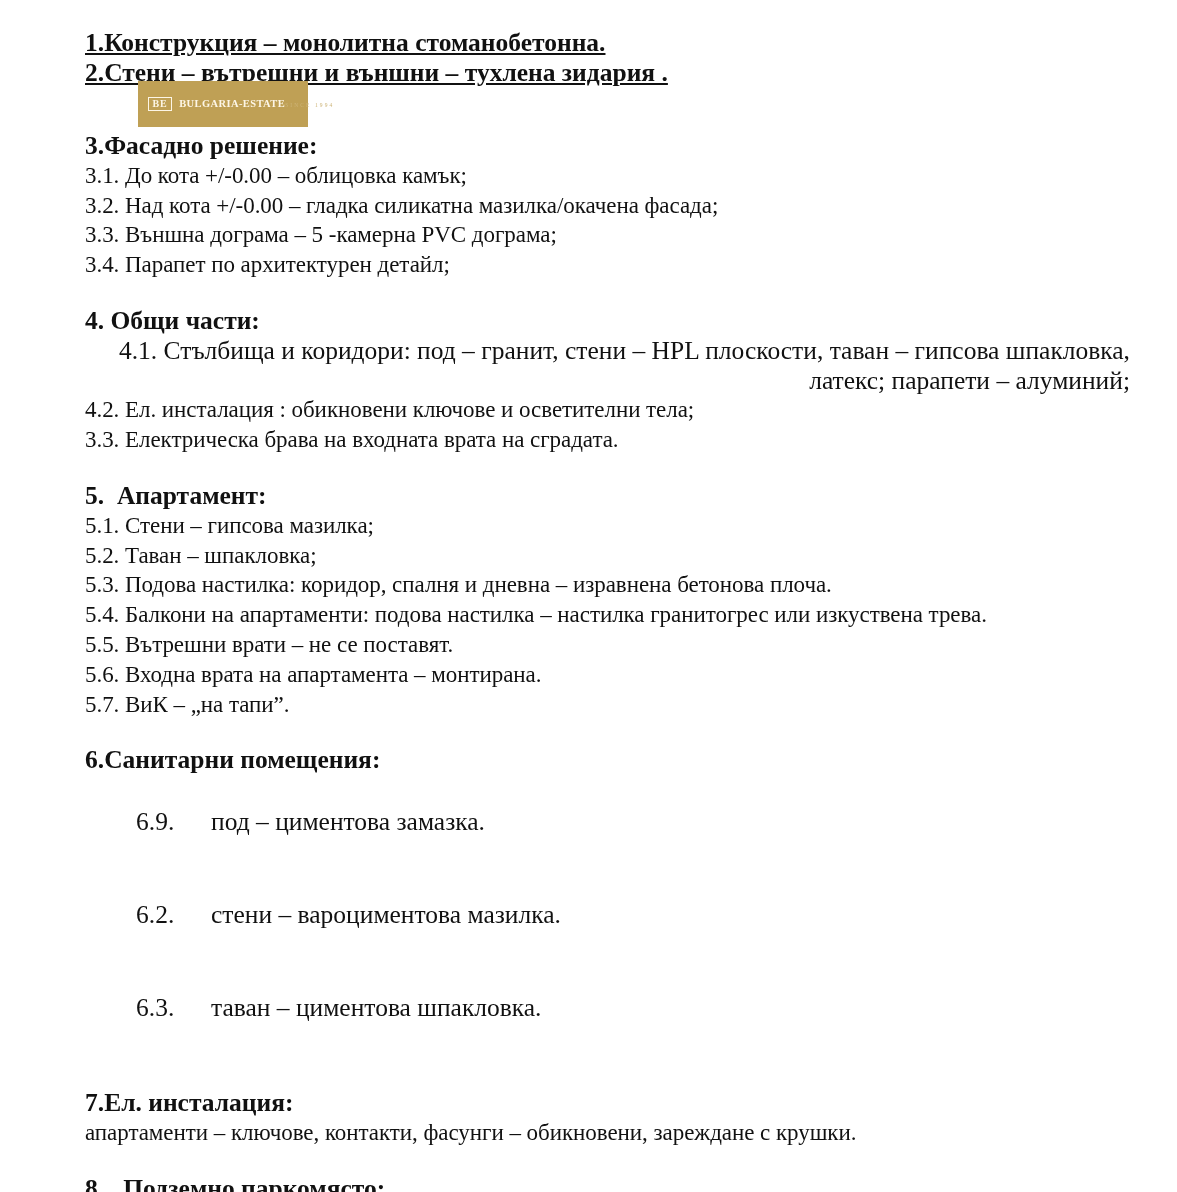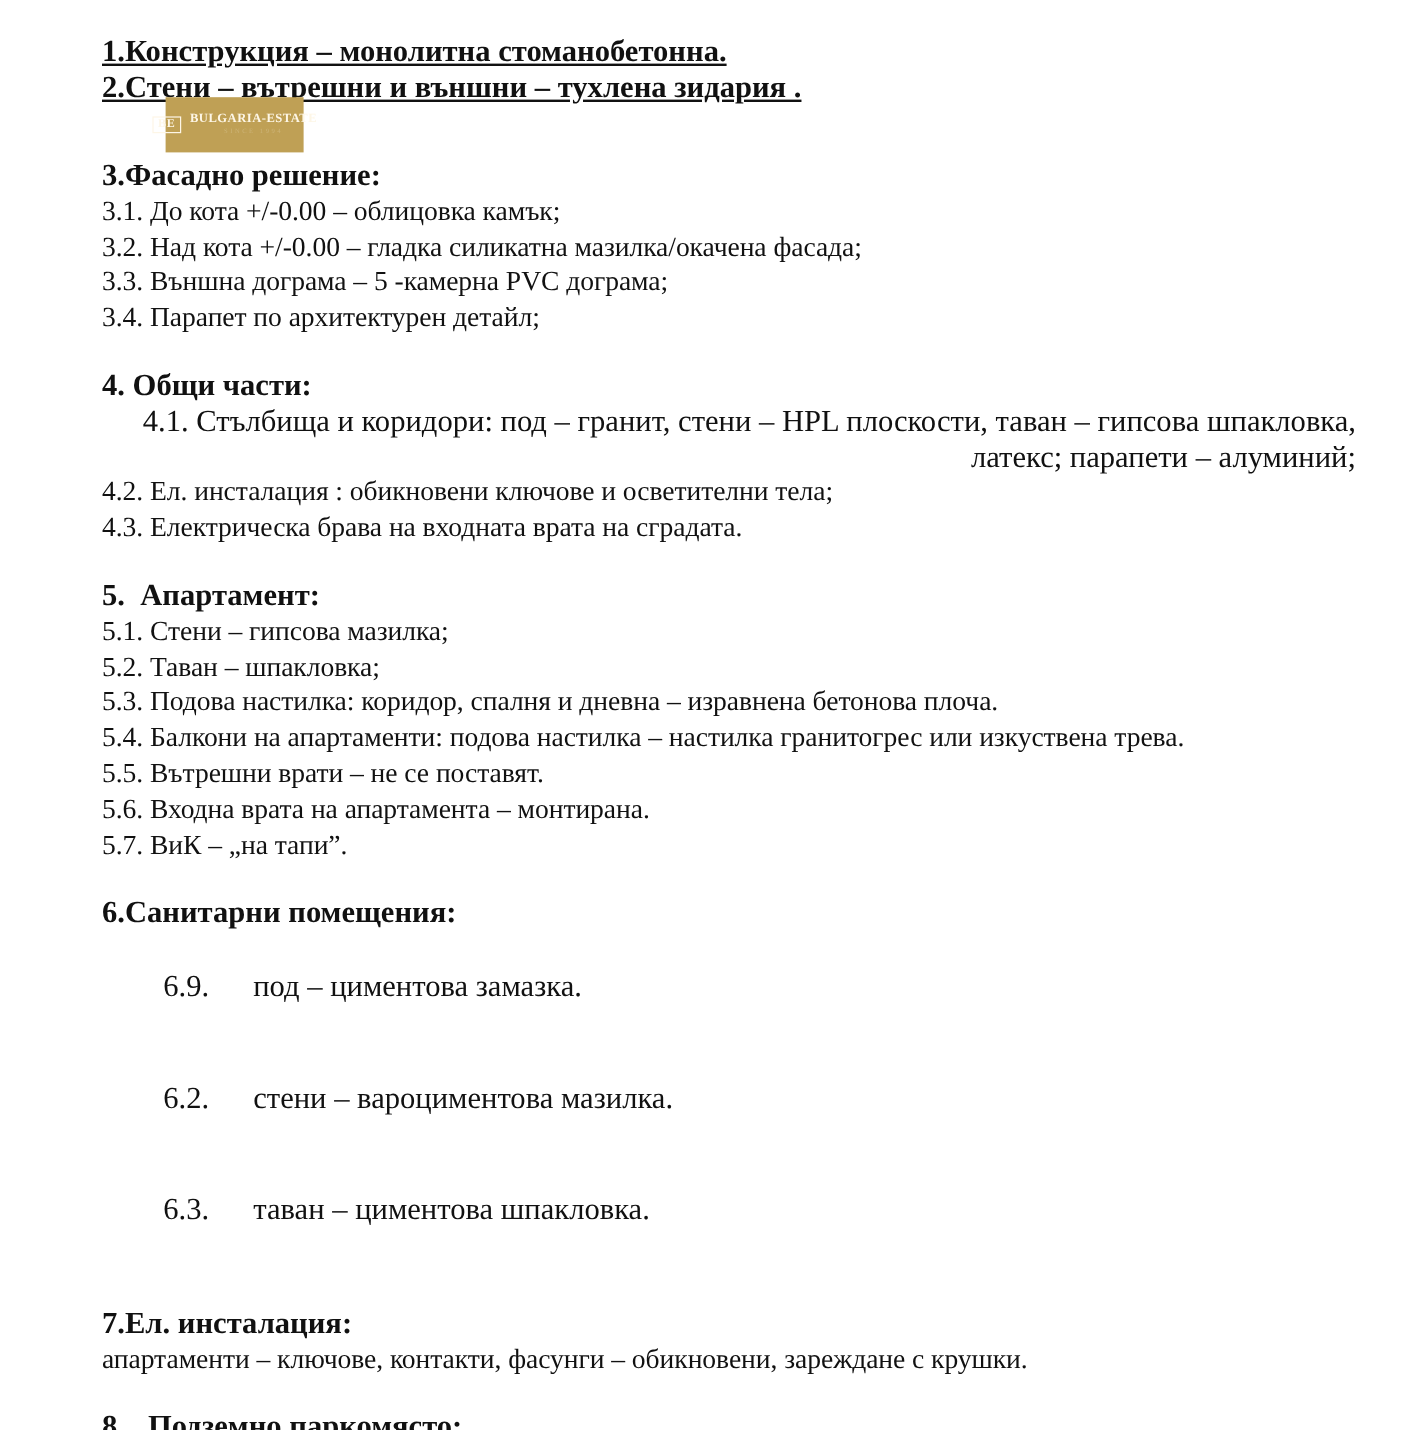--- a/index.html
+++ b/index.html
@@ -71,43 +71,44 @@
     line-height: 31px;
     white-space: pre;
   }
   .tabrow .num { display: inline-block; width: 75px; }
 
   
   .watermark {
     position: absolute;
     left: 138px;
     top: 81px;
-    width: 115px;
+    width: 134px;
     height: 46px;
     background: #bfa055;
     display: flex;
     align-items: center;
     justify-content: center;
     gap: 7px;
     pointer-events: none;
     user-select: none;
+    padding-left: 36px;
   }
   .wm-badge {
     border: 1.4px solid #fdf6e6;
     color: #fdf6e6;
     font-family: "Liberation Serif", serif;
     font-size: 10px;
     font-weight: bold;
     letter-spacing: 0.6px;
     padding: 1px 4px 1px 4px;
     line-height: 1;
   }
   .wm-text {
     display: flex;
-    flex-direction: column;
+    flex-direction: row;
     align-items: center;
     line-height: 1;
   }
   .wm-name {
     color: #fdf6e6;
     font-family: "Liberation Serif", serif;
     font-size: 10.5px;
     font-weight: bold;
     letter-spacing: 0.4px;
     white-space: nowrap;
@@ -142,21 +143,21 @@
       <div class="line">3.3. Външна дограма – 5 -камерна PVC дограма;</div>
       <div class="line">3.4. Парапет по архитектурен детайл;</div>
     </div>
 
     <div class="gap-md"></div>
 
     <div class="blk">
       <div class="heading">4. Общи части:</div>
       <div class="para">4.1. Стълбища и коридори: под – гранит, стени – HPL плоскости, таван –  гипсова шпакловка, латекс; парапети – алуминий;</div>
       <div class="line">4.2. Ел. инсталация : обикновени ключове и осветителни тела;</div>
-      <div class="line">4.3. Електрическа брава на входната врата на сградата.</div>
+      <div class="line">3.3. Електрическа брава на входната врата на сградата.</div>
     </div>
 
     <div class="gap-md"></div>
 
     <div class="blk">
       <div class="heading">5.  Апартамент:</div>
       <div class="line">5.1. Стени – гипсова мазилка;</div>
       <div class="line">5.2. Таван – шпакловка;</div>
       <div class="line">5.3. Подова настилка: коридор, спалня и дневна – изравнена бетонова плоча.</div>
       <div class="line">5.4. Балкони на апартаменти: подова настилка – настилка гранитогрес или изкуствена трева.</div>

